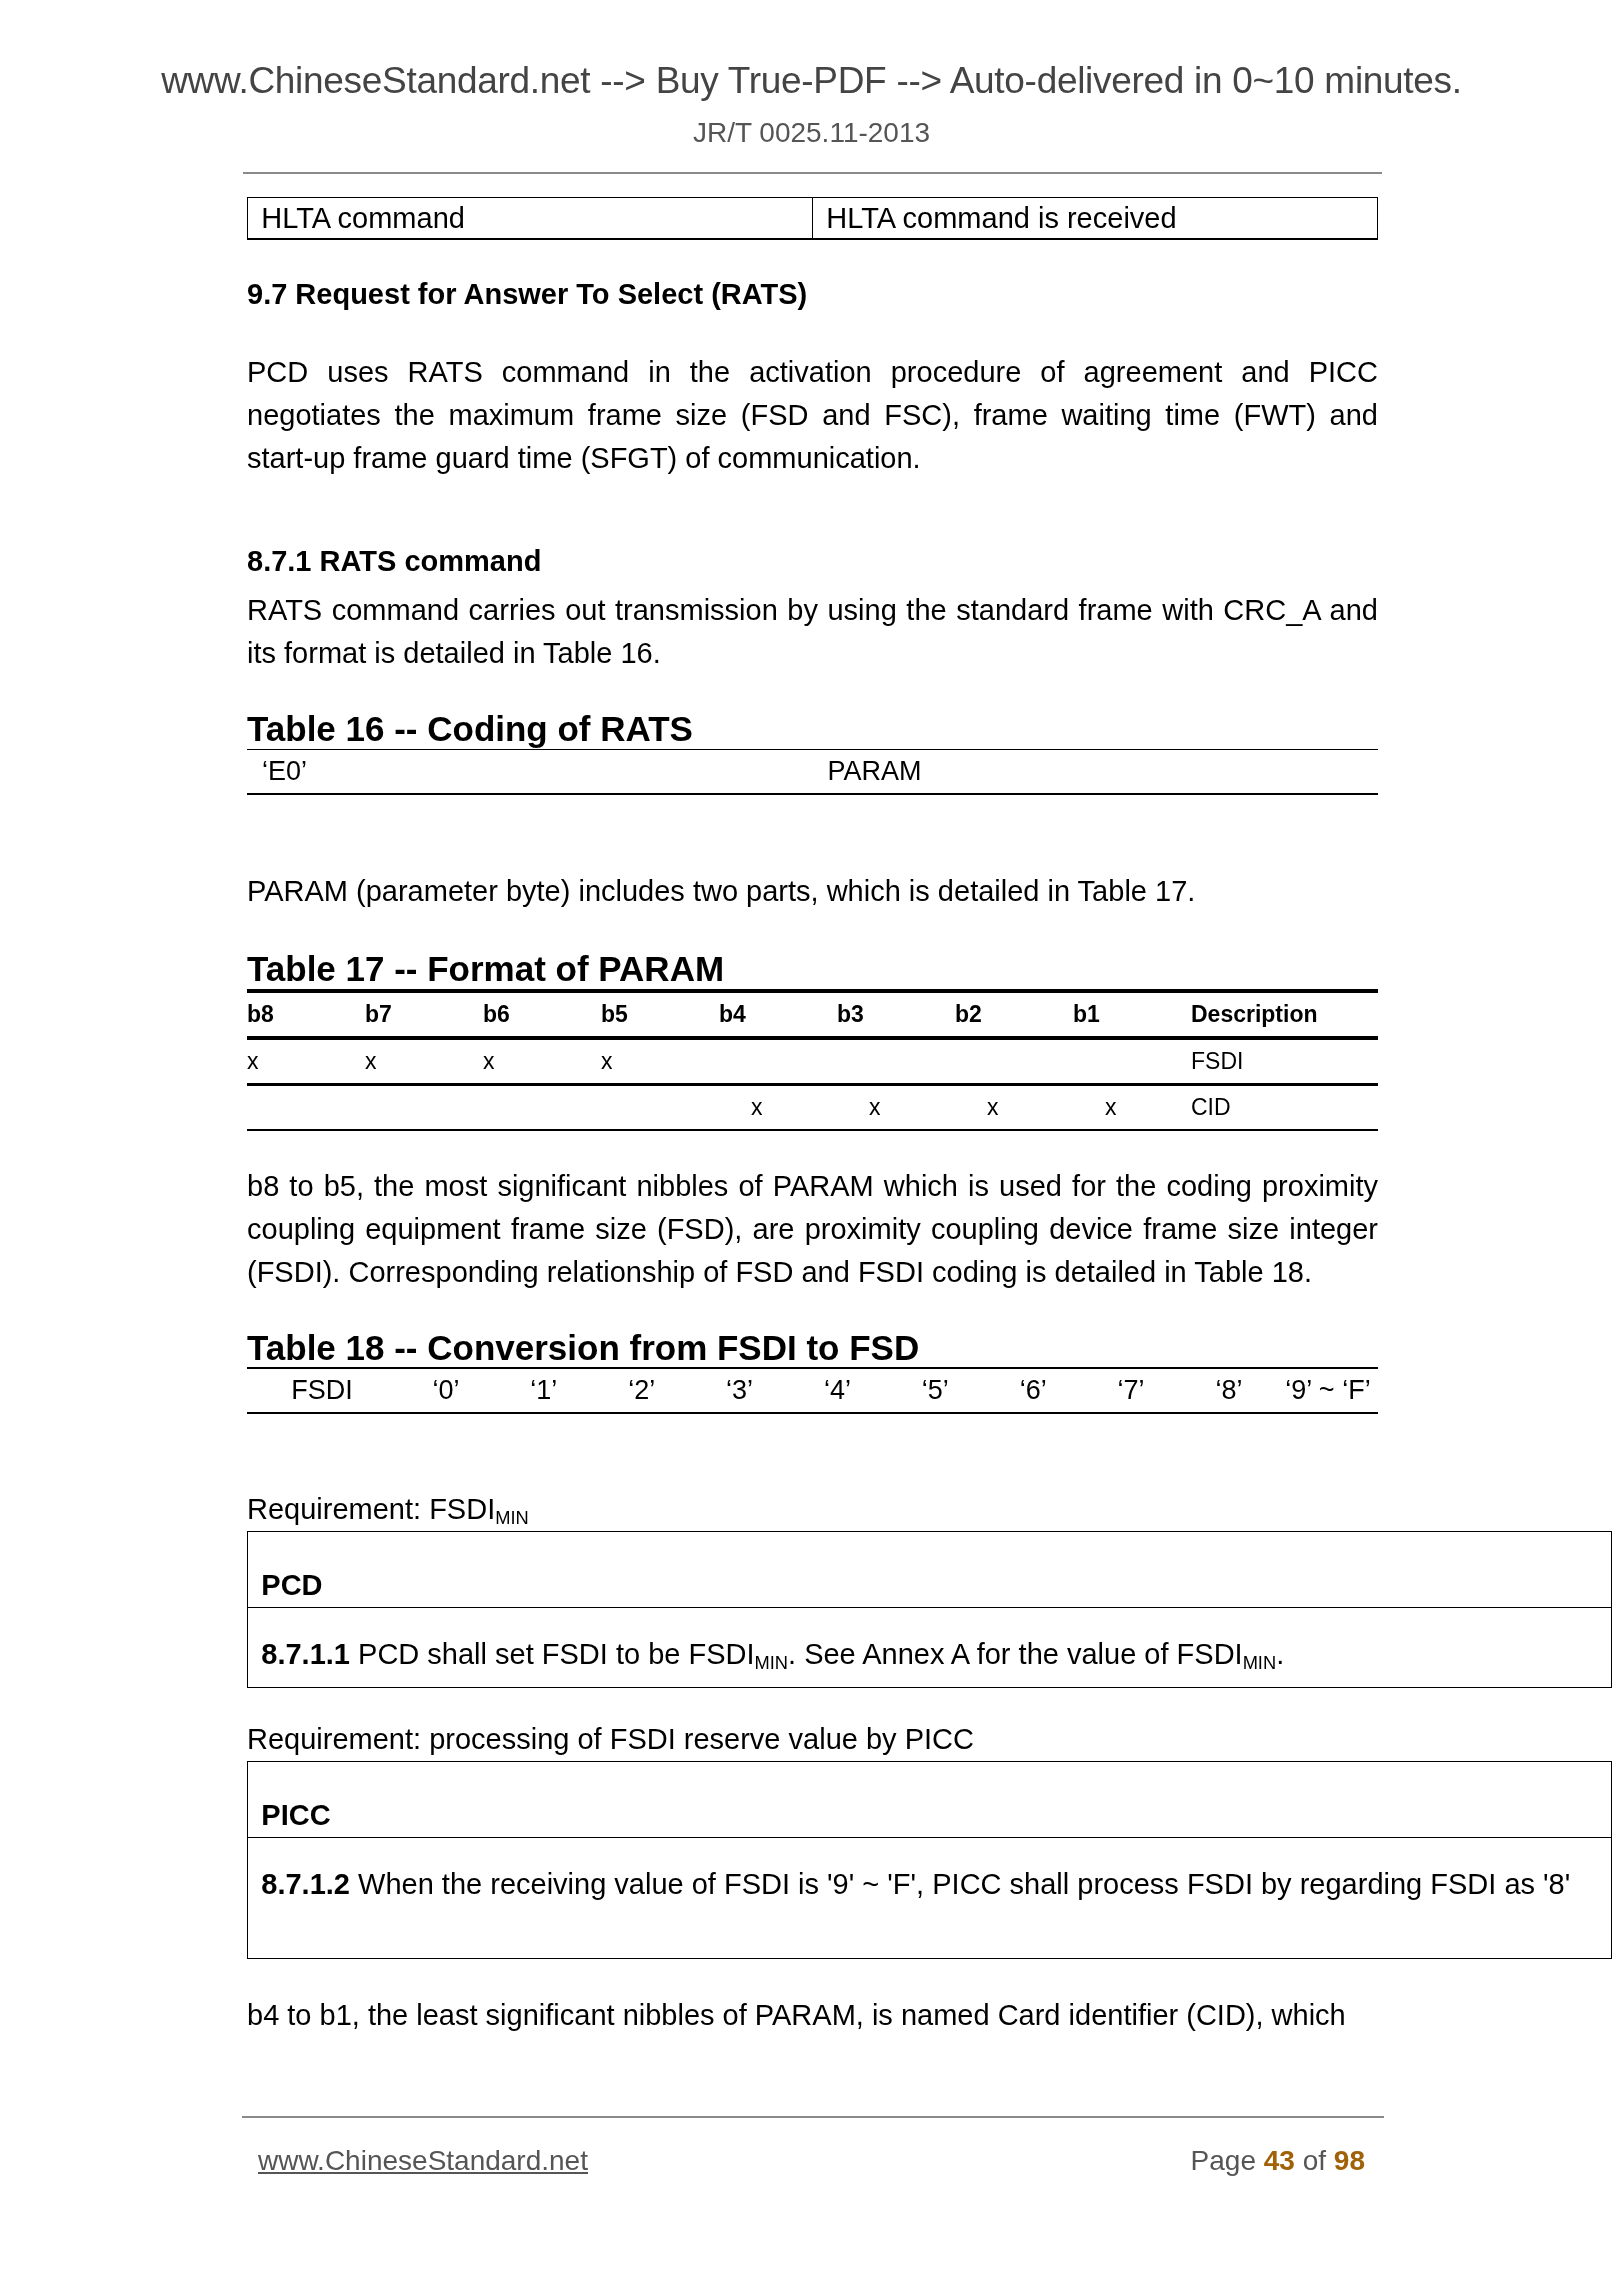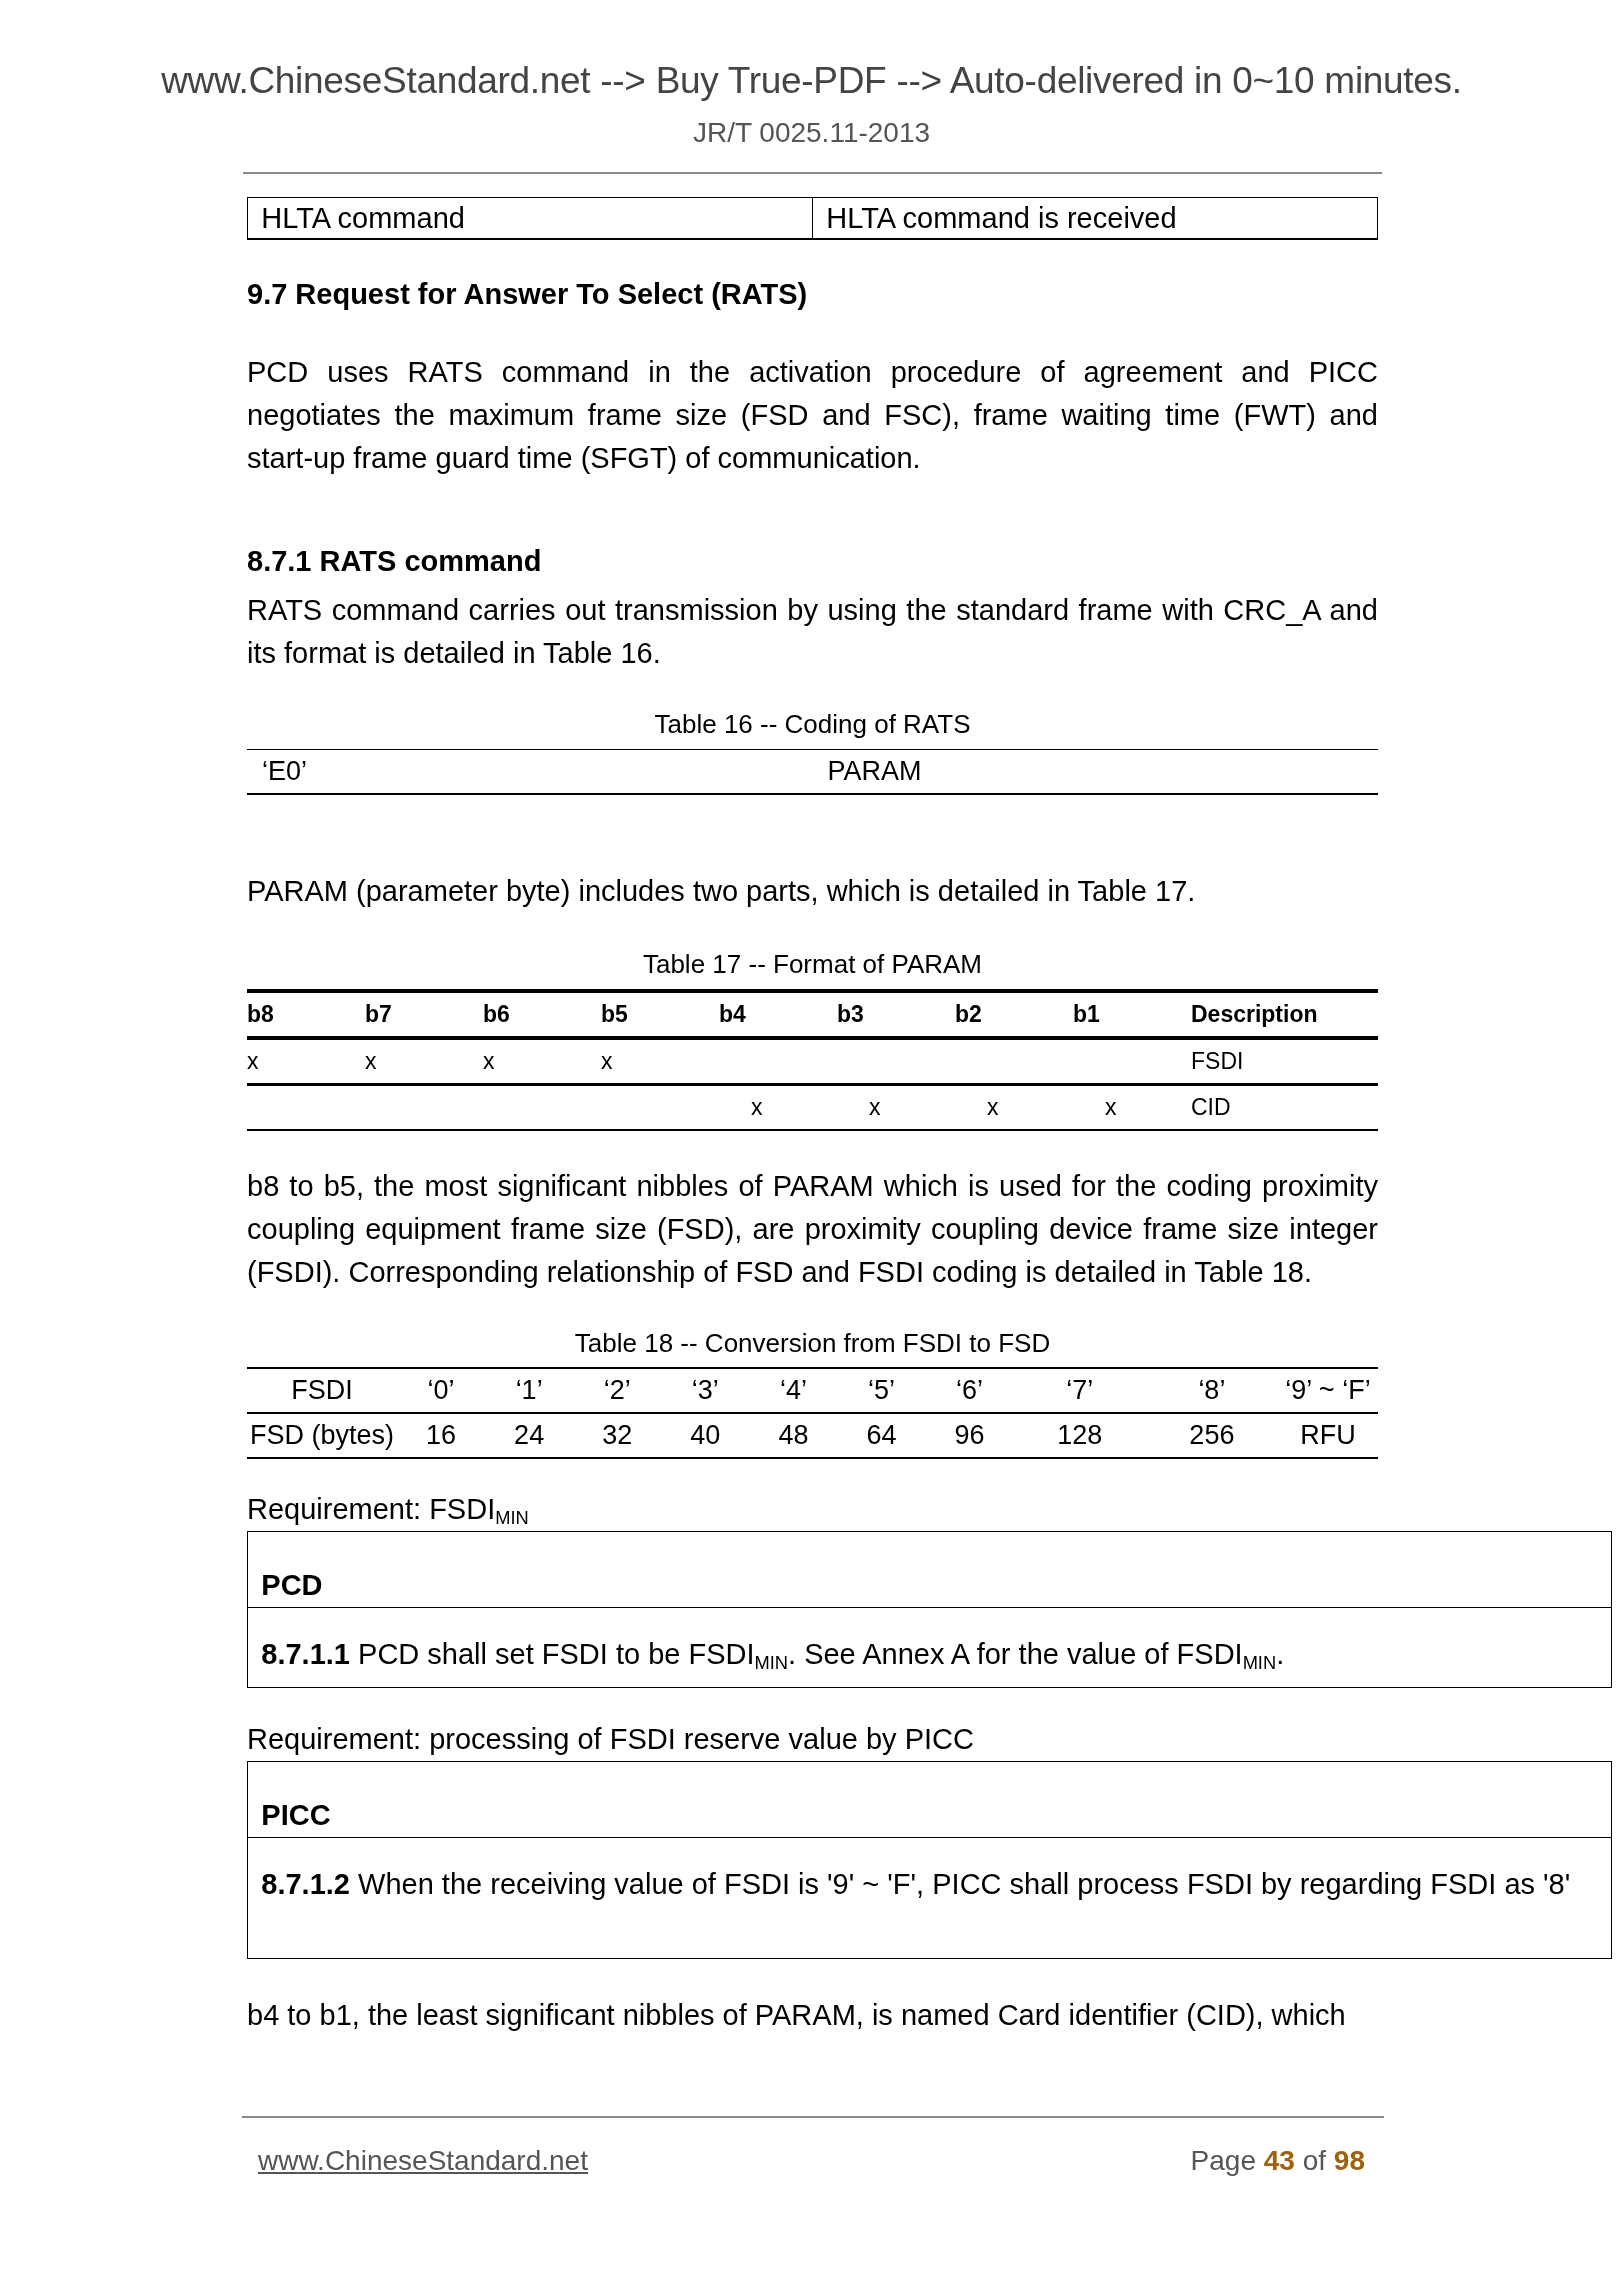--- a/index.html
+++ b/index.html
@@ -21,21 +21,21 @@
     .just { text-align: justify; }
     .h { font-weight: bold; font-size: 29px; }
     .abs { position: absolute; left: 0; width: 1131px; }
 
     
     .hlta { position: absolute; top: 197px; left: 0; width: 1131px; height: 43px;
       border: 1.7px solid #000; border-bottom-width: 2.5px; display: flex; box-sizing: border-box; }
     .hlta div { flex: 1; padding-left: 13.3px; font-size: 29px; line-height: 40px; }
     .hlta div:first-child { border-right: 1.7px solid #000; }
 
-    .caption { text-align: center; font-weight: normal; font-size: 26px; }
+    .caption { text-align: left; font-weight: bold; font-size: 35px; }
 
     
     .t16 { width: 1131px; border-collapse: collapse; }
     .t16 td { font-size: 27px; height: 43px; padding: 0 0 0 15px; width: 50%; border-top: 1.7px solid #000; }
     .t16 tr:last-child td { border-bottom: 2.5px solid #000; }
     .t16 .hd td { font-weight: bold; }
 
     
     .t17 { width: 1131px; border-collapse: collapse; }
     .t17 td { font-size: 23px; height: 43px; padding: 0; }
@@ -171,33 +171,20 @@
         <td>‘1’</td>
         <td>‘2’</td>
         <td>‘3’</td>
         <td>‘4’</td>
         <td>‘5’</td>
         <td>‘6’</td>
         <td>‘7’</td>
         <td>‘8’</td>
         <td>‘9’ ~ ‘F’</td>
       </tr>
-      <tr class="b">
-        <td>FSD (bytes)</td>
-        <td>16</td>
-        <td>24</td>
-        <td>32</td>
-        <td>40</td>
-        <td>48</td>
-        <td>64</td>
-        <td>96</td>
-        <td>128</td>
-        <td>256</td>
-        <td>RFU</td>
-      </tr>
     </tbody>
       </table>
   </div>
 
   <div class="abs txt" style="top:1488px;"><span>Requirement: FSDI</span><sub>MIN</sub></div>
   <div class="req-box" style="top:1531px; height:157px;">
     <div class="req-head">
         <span>PCD</span>
       </div>
     <div class="req-body" style="padding-top:25px;"><b>8.7.1.1</b><span> PCD shall set FSDI to be FSDI</span><sub>MIN</sub><span>. See Annex A for the value of FSDI</span><sub>MIN</sub><span>.</span></div>

